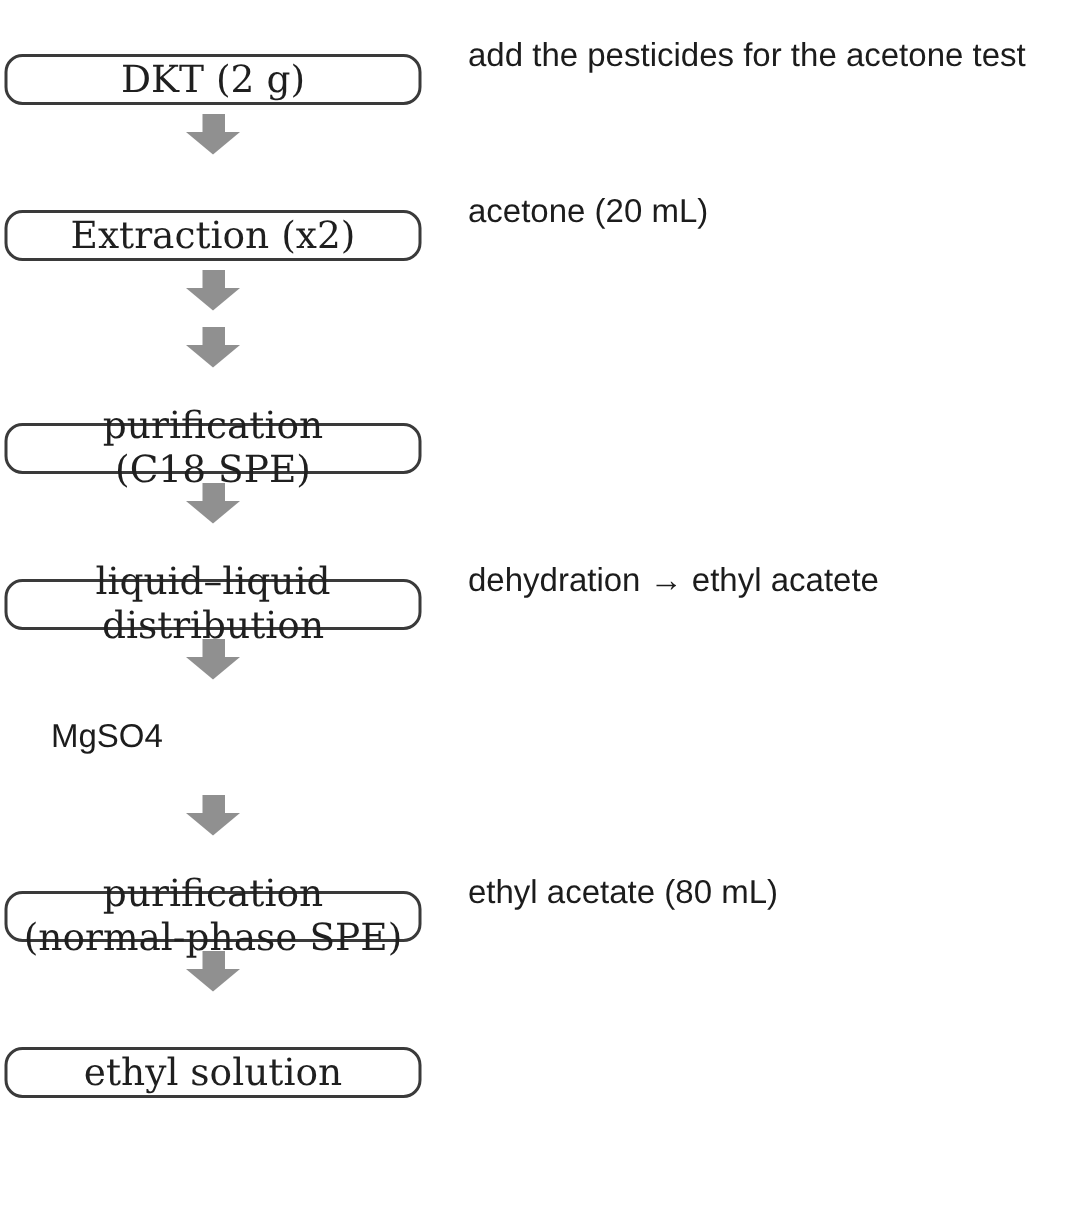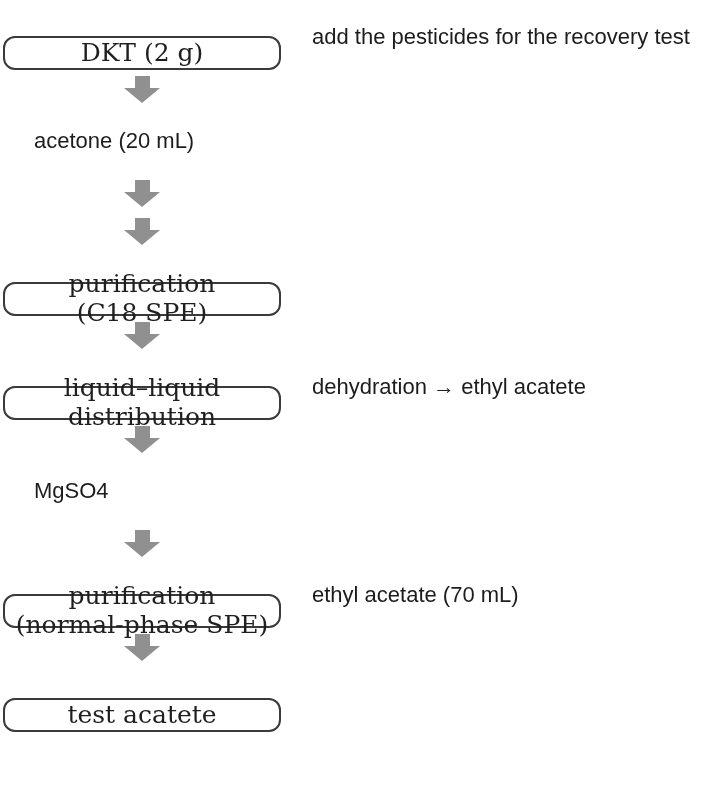--- a/index.html
+++ b/index.html
@@ -88,31 +88,34 @@
 </head>
 <body>
 
 <div class="canvas">
 
   <div class="frow">
     <div class="box">
       <span class="box-label">DKT (2 g)</span>
     </div>
     <div class="note">
-      <span class="note-text">add the pesticides for the recovery test</span>
+      <span class="note-text">add the pesticides for the acetone test</span>
     </div>
   </div>
   <div class="gap">
     <div class="arrow">
       <div class="stem"></div>
       <div class="head"></div>
     </div>
   </div>
 
   <div class="frow">
+    <div class="box">
+      <span class="box-label">Extraction (x2)</span>
+    </div>
     <div class="note">
       <span class="note-text">acetone (20 mL)</span>
     </div>
   </div>
   <div class="gap">
     <div class="arrow">
       <div class="stem"></div>
       <div class="head"></div>
     </div>
   </div>
@@ -164,29 +167,29 @@
       <div class="head"></div>
     </div>
   </div>
 
   <div class="frow">
     <div class="box">
       <span class="box-label">purification
 (normal-phase SPE)</span>
     </div>
     <div class="note">
-      <span class="note-text">ethyl acetate (70 mL)</span>
+      <span class="note-text">ethyl acetate (80 mL)</span>
     </div>
   </div>
   <div class="gap">
     <div class="arrow">
       <div class="stem"></div>
       <div class="head"></div>
     </div>
   </div>
 
   <div class="frow">
     <div class="box">
-      <span class="box-label">test acatete</span>
+      <span class="box-label">ethyl solution</span>
     </div>
   </div>
 
 </div>
 
 </body></html>

